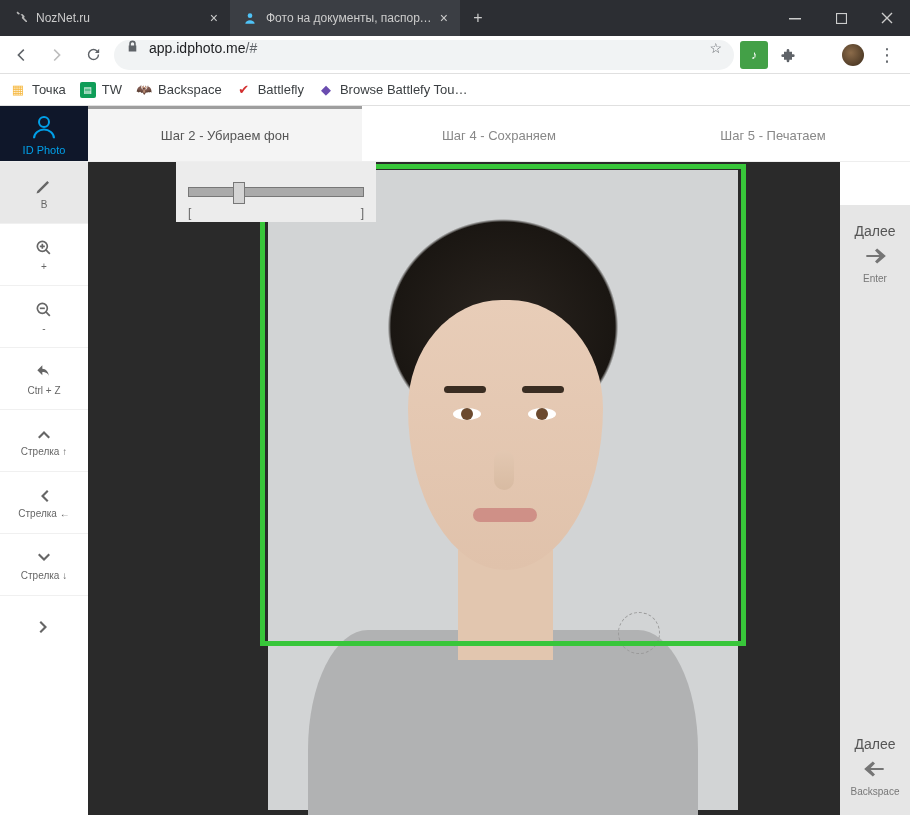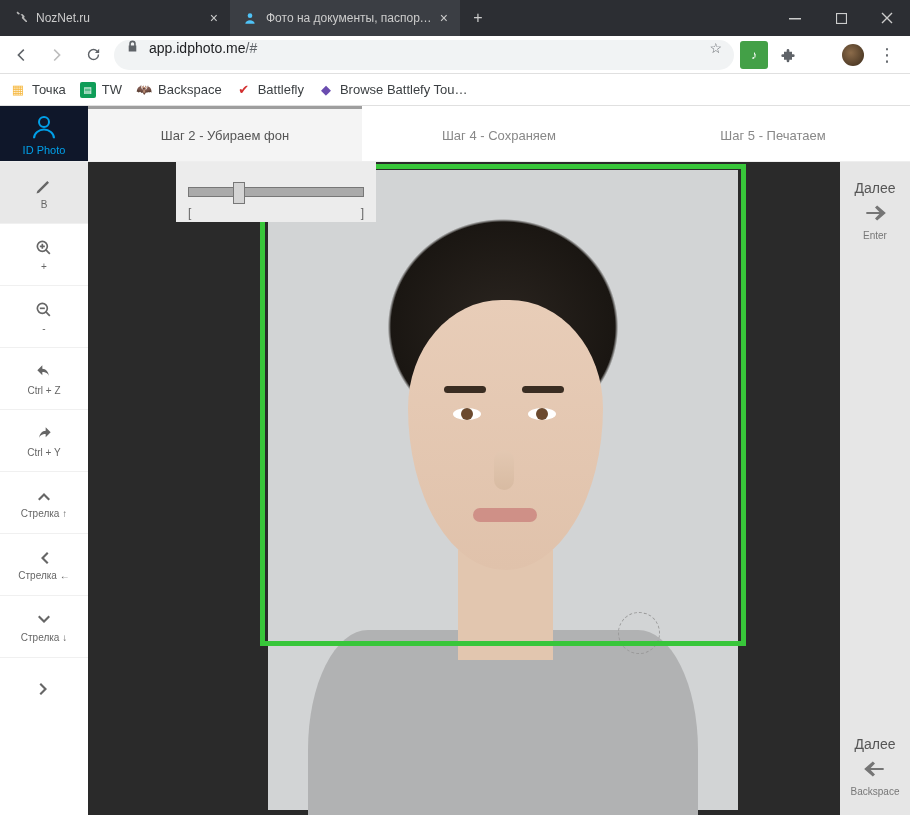--- a/index.html
+++ b/index.html
@@ -68,21 +68,21 @@
 .iris { position:absolute; width:12px; height:12px; background:#6b4a2f; border-radius:50%; top:238px; }
 .iris.l{left:193px;} .iris.r{left:268px;}
 .brow { position:absolute; width:42px; height:7px; background:#3a2d22; border-radius:4px; top:216px; }
 .brow.l{left:176px;} .brow.r{left:254px;}
 .nose { position:absolute; top:280px; left:226px; width:20px; height:40px; background:linear-gradient(#e3c8b2,#d8bba2); border-radius:10px; }
 .mouth { position:absolute; top:338px; left:205px; width:64px; height:14px; background:#cf9087; border-radius:10px; }
 .brush-cursor { position:absolute; top:450px; left:530px; width:42px; height:42px; border:1px dashed #999; border-radius:50%; }
 
 .crop-frame { position:absolute; top:2px; left:172px; width:486px; height:482px; border: 5px solid #38c63a; pointer-events:none; }
 
-.rightbar { width: 70px; background: #e6e6e6; display: flex; flex-direction: column; justify-content: space-between; align-items: center; padding: 18px 0; }
+.rightbar { width: 70px; background: #e6e6e6; display: flex; flex-direction: column; justify-content: space-between; align-items: center; padding: 18px 0; margin-top: 43px; }
 .rbtn { display: flex; flex-direction: column; align-items: center; gap: 4px; color: #555; }
 .rbtn .big { font-size: 14px; }
 .rbtn .small { font-size: 10px; color: #777; }
 .rbtn svg { fill: #757575; }
 
 
 .slider-panel { position:absolute; top:0; left:88px; width:200px; height:60px; background:#ececec; display:flex; align-items:center; padding:0 12px; }
 .slider-track { position:relative; flex:1; height:10px; background:#aaa; border:1px solid #777; }
 .slider-thumb { position:absolute; top:-6px; left:44px; width:12px; height:22px; background:#d4d4d4; border:1px solid #777; }
 .slider-bl { position:absolute; left:12px; bottom:2px; font-size:12px; color:#666; }
@@ -232,26 +232,20 @@
             <path d="M14 14l5 5" stroke="#666" stroke-width="2"></path>
             <path d="M7 10h6" stroke="#666" stroke-width="2"></path>
           </svg>
         <span class="lbl">-</span>
       </div>
       <div class="side-tool">
         <svg width="20" height="20" viewBox="0 0 24 24">
             <path d="M10 4L4 10l6 6v-4c4 0 8 2 8 6 0-6-4-10-8-10z"></path>
           </svg>
         <span class="lbl">Ctrl + Z</span>
-      </div>
-      <div class="side-tool">
-        <svg width="20" height="20" viewBox="0 0 24 24">
-            <path d="M14 4l6 6-6 6v-4c-4 0-8 2-8 6 0-6 4-10 8-10z"></path>
-          </svg>
-        <span class="lbl">Ctrl + Y</span>
       </div>
       <div class="side-tool">
         <svg width="18" height="18" viewBox="0 0 24 24">
             <path d="M4 16l8-8 8 8-2 2-6-6-6 6z"></path>
           </svg>
         <span class="lbl">Стрелка ↑</span>
       </div>
       <div class="side-tool">
         <svg width="18" height="18" viewBox="0 0 24 24">
             <path d="M16 4l-8 8 8 8 2-2-6-6 6-6z"></path>

